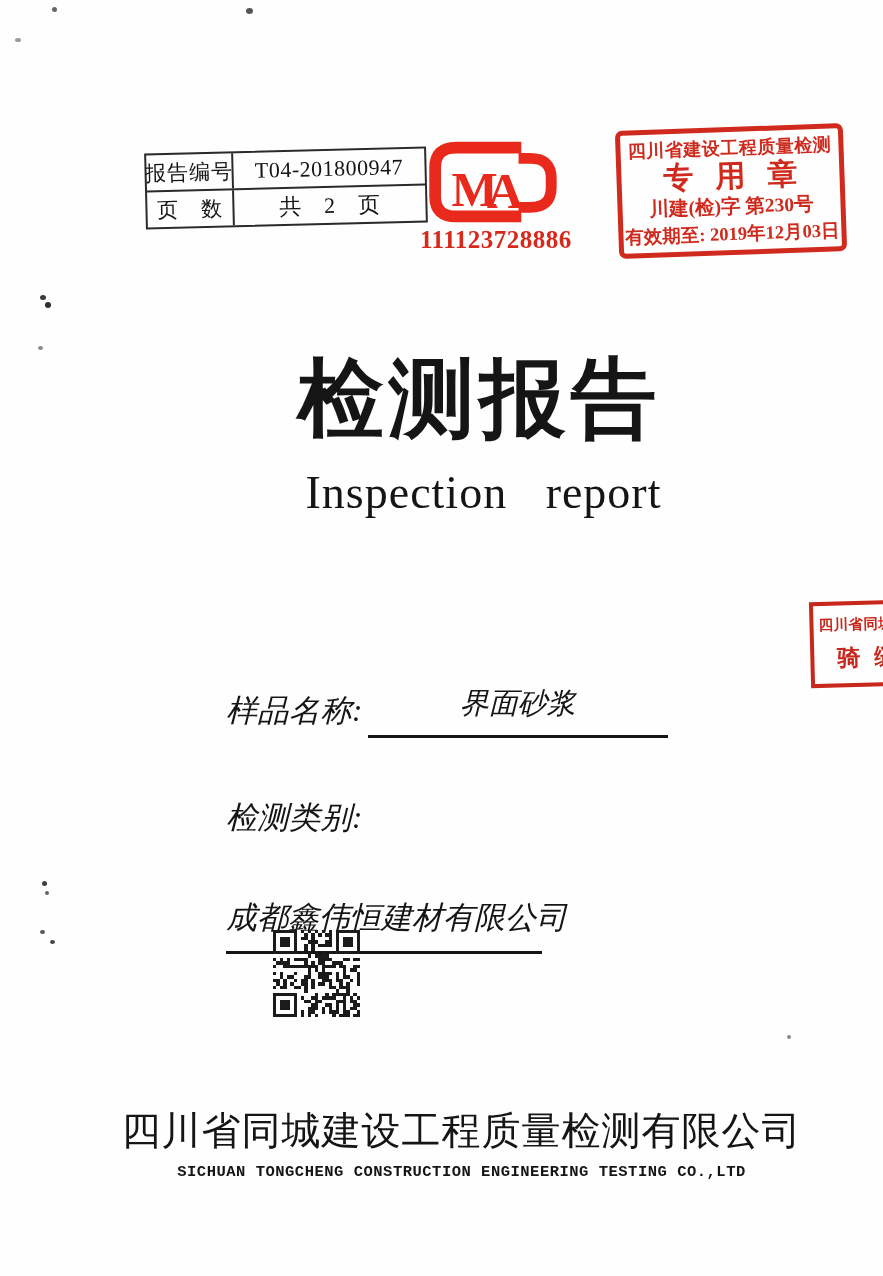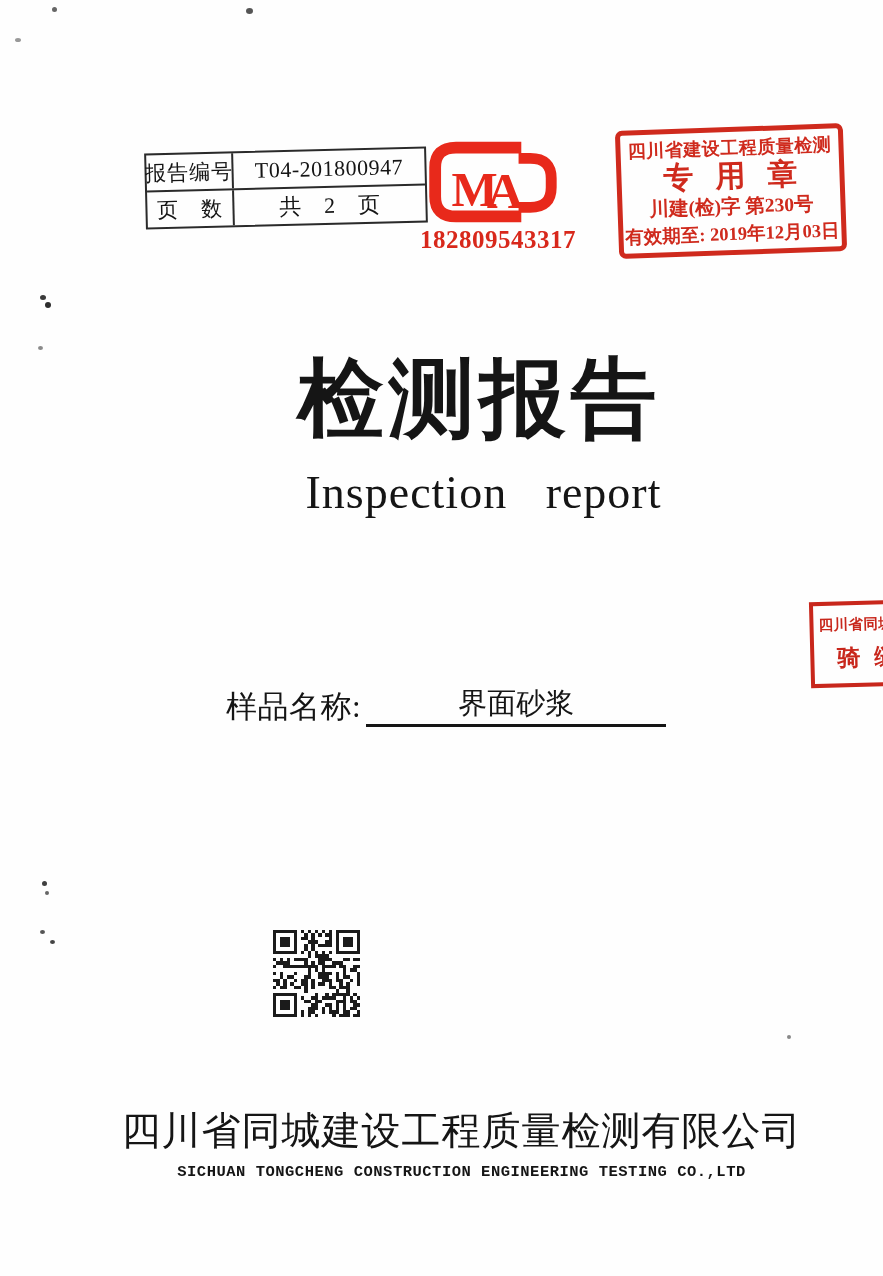--- a/index.html
+++ b/index.html
@@ -59,28 +59,28 @@
   .side-seal{
     position:absolute;left:810px;top:600px;width:170px;height:86px;
     border:4.5px solid #c8271c;transform:rotate(-1.5deg);
     display:flex;flex-direction:column;align-items:flex-start;justify-content:space-evenly;
     color:#c8271c;font-weight:bold;box-sizing:border-box;padding:2px 0 2px 5px;
   }
   .side-seal-l1{font-size:14.5px;white-space:nowrap;letter-spacing:.5px;}
   .side-seal-l2{font-size:23px;white-space:nowrap;letter-spacing:14px;text-indent:18px;}
   
   .fields{position:absolute;left:226px;top:685px;}
-  .field-row{display:flex;align-items:flex-end;margin-bottom:60px;}
+  .field-row{display:flex;align-items:center;margin-bottom:60px;font-style:italic;}
   .field-label{
     font-size:31px;letter-spacing:.5px;white-space:nowrap;margin-right:5px;
     line-height:1.3;
   }
   .field-line{
     border-bottom:3px solid #151515;text-align:center;
-    font-size:29px;white-space:nowrap;padding-bottom:3px;line-height:1.25;
+    font-size:29px;white-space:nowrap;padding-bottom:14px;line-height:1.25;
   }
   .w1{width:300px;} .w2{width:300px;} .w3{width:316px;font-size:31px;}
   
   .qr{position:absolute;left:273px;top:930px;width:87px;height:87px;}
   
   .footer-zh{
     position:absolute;top:1104px;left:0;right:0;text-align:center;
     transform:translateX(20px);font-size:39px;letter-spacing:1px;
     font-weight:500;white-space:nowrap;
   }
@@ -108,21 +108,21 @@
     </div>
   </div>
 
   <div class="cma">
     <svg width="136" height="84" viewBox="0 0 150 92">
       <path d="M 104 8 L 32 8 Q 9 8 9 30 L 9 62 Q 9 84 32 84 L 104 84" fill="none" stroke="#e8291b" stroke-width="13"></path>
       <path d="M 101 20 L 114 20 Q 137 20 137 42 L 137 52 Q 137 74 114 74 L 101 74" fill="none" stroke="#e8291b" stroke-width="12"></path>
       <text x="27" y="72" font-size="54" font-weight="bold" fill="#e8291b" font-family="'Liberation Serif',serif">M</text>
       <text x="66" y="75" font-size="56" font-weight="bold" fill="#e8291b" font-family="'Liberation Serif',serif">A</text>
     </svg>
-    <div class="cma-number">182809543317</div>
+    <div class="cma-number">111123728886</div>
   </div>
 
   <div class="seal">
     <div class="seal-l1">四川省建设工程质量检测</div>
     <div class="seal-l2">专用章</div>
     <div class="seal-l3">川建(检)字 第230号</div>
     <div class="seal-l4">有效期至: 2019年12月03日</div>
   </div>
 
   <div class="title-zh">检测报告</div>
@@ -132,22 +132,24 @@
     <div class="side-seal-l1">四川省同城建设</div>
     <div class="side-seal-l2">骑缝</div>
   </div>
 
   <div class="fields">
     <div class="field-row">
       <div class="field-label">样品名称:</div>
       <div class="field-line w1">界面砂浆</div>
     </div>
     <div class="field-row">
+      <div class="field-label">检测类别:</div>
     </div>
     <div class="field-row">
+      <div class="field-line w3">成都鑫伟恒建材有限公司</div>
     </div>
   </div>
 
   <div class="qr"><svg viewBox="0 0 25 25" width="87" height="87" style="shape-rendering: crispedges;">
         <rect x="0" y="0" width="1" height="1" fill="#1b1b1b"></rect>
         <rect x="1" y="0" width="1" height="1" fill="#1b1b1b"></rect>
         <rect x="2" y="0" width="1" height="1" fill="#1b1b1b"></rect>
         <rect x="3" y="0" width="1" height="1" fill="#1b1b1b"></rect>
         <rect x="4" y="0" width="1" height="1" fill="#1b1b1b"></rect>
         <rect x="5" y="0" width="1" height="1" fill="#1b1b1b"></rect>

